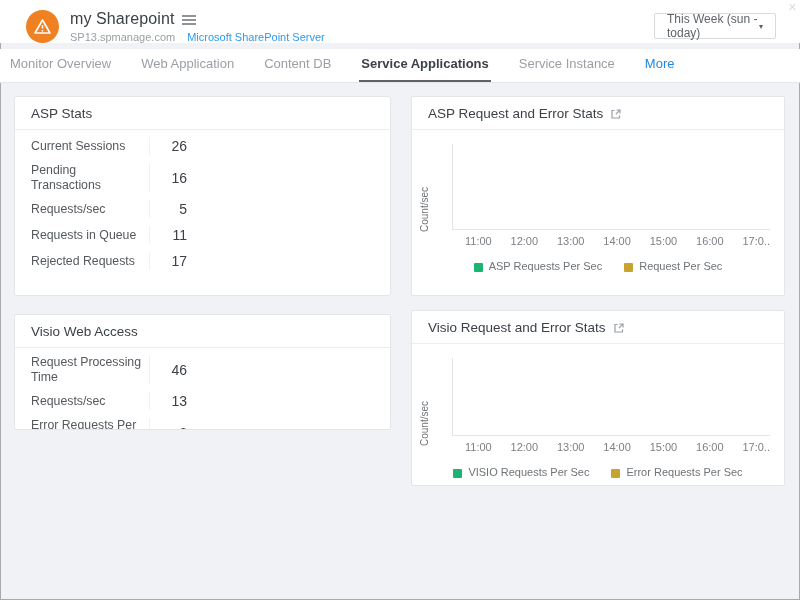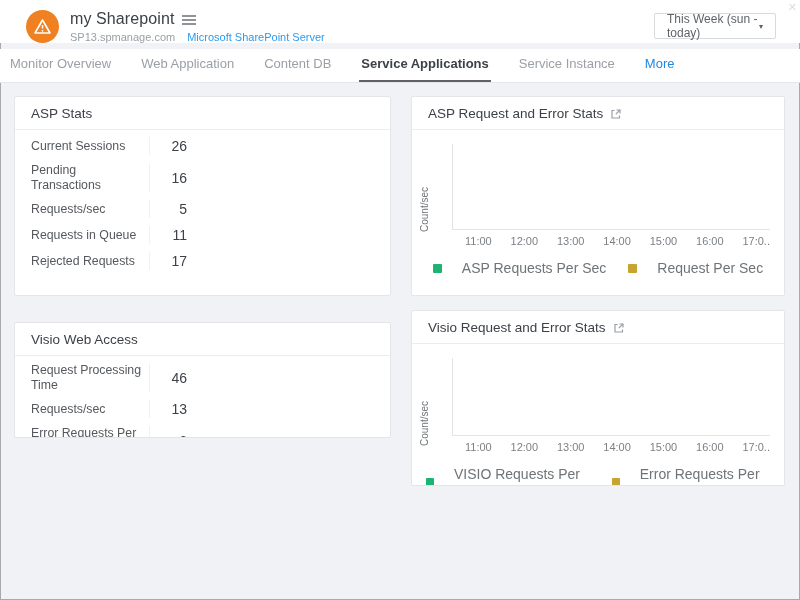--- a/index.html
+++ b/index.html
@@ -36,21 +36,21 @@
   }
 
   
   .tabs { background:#fff; display:flex; gap:26px; padding:0 0 0 8px; border-bottom:1px solid #e4e6e9; margin-top:6px; }
   .tab { font-size:13px; color:#9aa0a5; padding:7px 2px 9px; cursor:pointer; border-bottom:2px solid transparent; white-space:nowrap; }
   .tab.active { color:#3c4147; font-weight:700; border-bottom-color:#5f6368; }
   .tab.more { color:#1e88e5; }
 
   
   .content { display:flex; gap:20px; padding:13px 15px 0 14px; }
-  .col-left { width:377px; display:flex; flex-direction:column; gap:26px; }
+  .col-left { width:377px; display:flex; flex-direction:column; gap:18px; }
   .col-right { width:374px; display:flex; flex-direction:column; gap:14px; }
   .panel { background:#fff; border:1px solid #e3e5e8; border-radius:2px; overflow:hidden; }
   .panel-title {
     font-size:13.5px; color:#3c4147; padding:9px 16px 8px; border-bottom:1px solid #ececec;
     display:flex; align-items:center; gap:7px;
   }
   .ext-icon { display:inline-flex; cursor:pointer; margin-top:1px; }
 
   
   #panel-asp-stats { height:200px; }
@@ -73,21 +73,21 @@
     writing-mode:vertical-rl; transform:rotate(180deg);
     font-size:10px; color:#6f7478;
   }
   .plot { margin-left:26px; border-left:1px solid #e2e4e7; border-bottom:1px solid #e2e4e7; }
   .plot svg { display:block; width:100%; height:100%; }
   #panel-asp-chart .plot { height:86px; }
   #panel-visio-chart .plot { height:78px; }
   .ticks { margin-left:39px; display:flex; justify-content:space-between; padding-top:5px; }
   .tick { font-size:11px; color:#7c8186; }
   .legend { display:flex; justify-content:center; gap:22px; margin-top:13px; }
-  .legend-item { display:flex; align-items:center; gap:20px; font-size:14px; color:#6f7478; cursor:pointer; }
+  .legend-item { display:flex; align-items:flex-end; gap:6px; font-size:11px; color:#6f7478; cursor:pointer; }
   .swatch { width:9px; height:9px; border-radius:1px; display:inline-block; }
 </style>
 </head>
 <body>
 
 <div class="frame">
 
   <div class="header">
     <span class="corner-close">✕</span>
     <div class="header-top">

